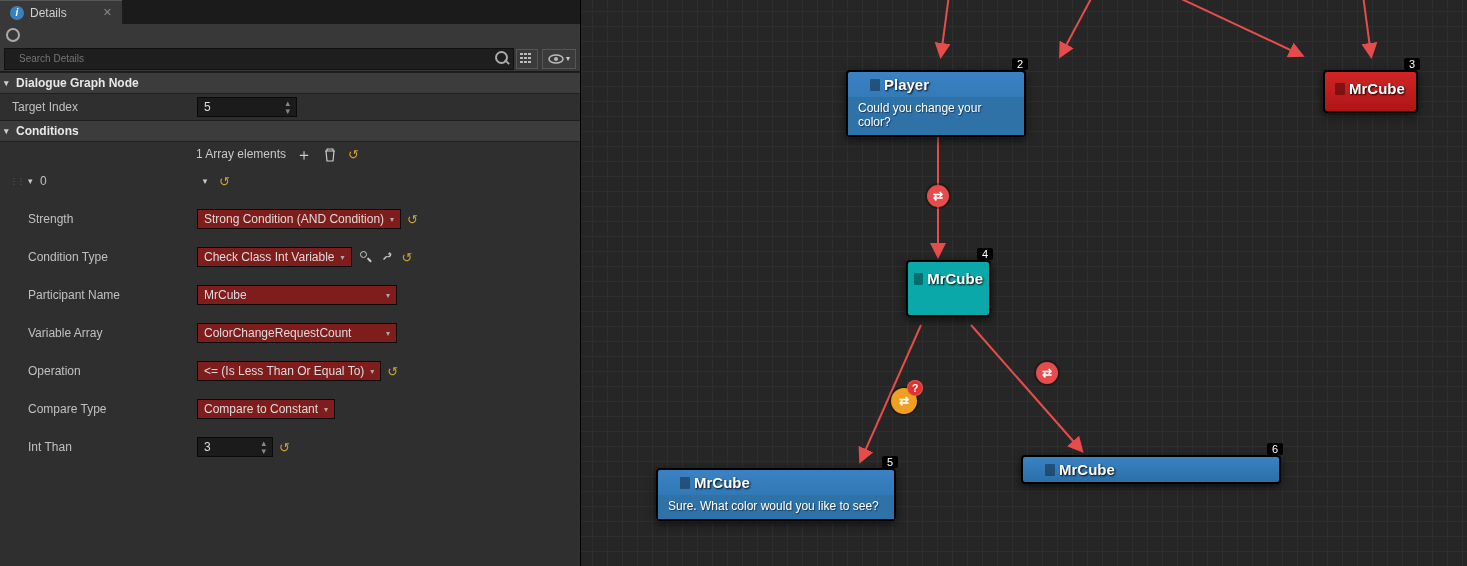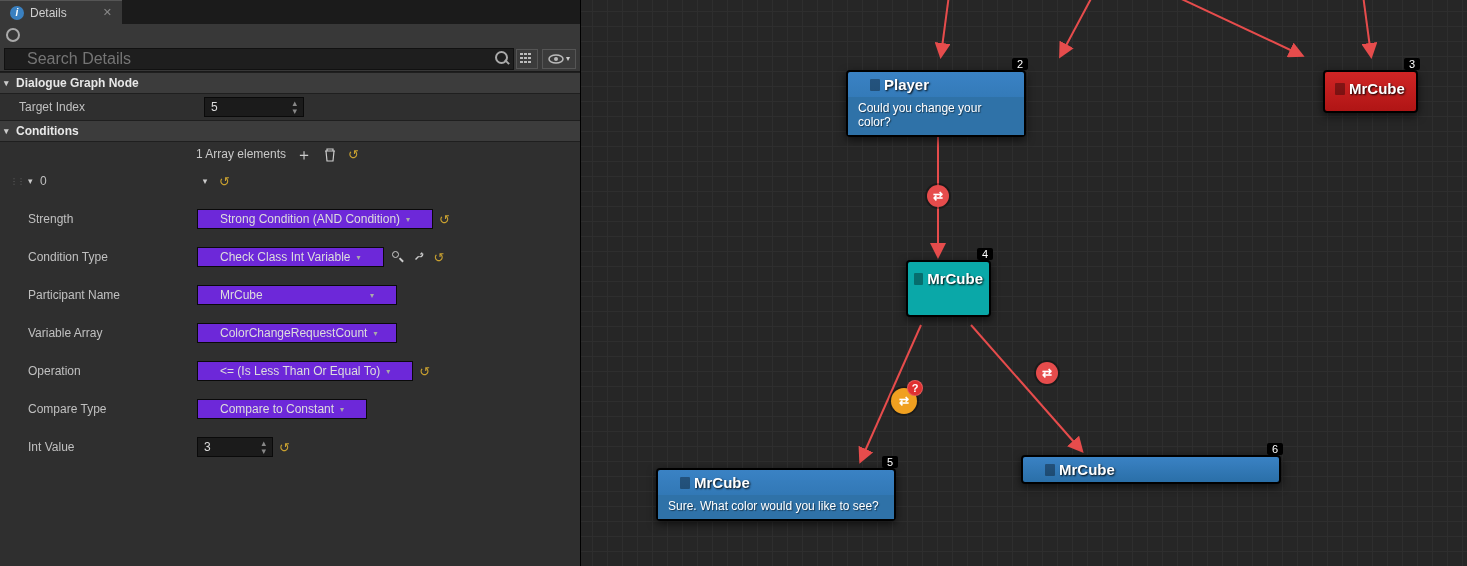--- a/index.html
+++ b/index.html
@@ -70,22 +70,22 @@
     padding: 2px 4px;
     gap: 4px;
     border-bottom: 1px solid #1a1a1a;
   }
   .search-input {
     flex: 1;
     height: 22px;
     background: #1e1e1e;
     border: 1px solid #111;
     color: #888;
-    padding: 0 22px;
-    font-size: 16px;
+    padding: 0 14px;
+    font-size: 10px;
   }
   .search-icon {
     position: relative;
     width: 18px; height: 18px;
     margin-left: -24px;
     pointer-events: none;
   }
   .search-icon::before {
     content: "";
     position: absolute;
@@ -121,21 +121,21 @@
     font-weight: bold;
     color: #e8e8e8;
     border-top: 1px solid #1f1f1f;
     border-bottom: 1px solid #1f1f1f;
   }
   .tri { width: 10px; display: inline-block; color: #ccc; font-size: 9px; margin-right: 2px;}
   .prop-row {
     display: flex;
     align-items: center;
     height: 26px;
-    padding-left: 19px;
+    padding-left: 12px;
   }
   .prop-row.sub1 { padding-left: 28px; margin-top: 12px; }
   .prop-label {
     width: 185px;
     color: #c0c0c0;
     font-size: 12px;
     display: flex;
     align-items: center;
   }
   .prop-label.sub1 { width: 169px; }
@@ -147,24 +147,24 @@
     border: 1px solid #0a0a0a;
     color: #ddd;
     padding: 0 6px;
     font-size: 12px;
     display: flex; align-items: center; justify-content: space-between;
   }
   .num-field.small { width: 76px; }
   .num-field .spin { color: #888; font-size: 9px; line-height: 8px; display:flex; flex-direction:column;}
   .dd {
     height: 20px;
-    background: #6d28d9;
+    background: #7f1d1d;
     border: 1px solid #0a0a0a;
     color: #ddd;
-    padding: 0 22px;
+    padding: 0 6px;
     font-size: 12px;
     display: flex; align-items: center; gap: 6px;
   }
   .dd .chev { font-size: 8px; color: #aaa; }
   .dd-wide { width: 200px; justify-content: space-between; }
   .reset-arrow { color: #c8a030; font-size: 13px; }
   .mini-icon {
     width: 16px; height: 16px;
     color: #ccc;
     display: flex; align-items: center; justify-content: center;
@@ -422,21 +422,21 @@
     <div class="prop-value">
       <div class="dd">
         <span>Compare to Constant</span>
           <span class="chev">▾</span>
       </div>
     </div>
   </div>
 
   <div class="prop-row sub1">
     <div class="prop-label sub1">
-        <span>Int Value</span>
+        <span>Int Than</span>
       </div>
     <div class="prop-value">
       <div class="num-field small">
         <span>3</span>
         <span class="spin">
             <span>▴</span>
             <span>▾</span>
           </span>
       </div>
       <span class="reset-arrow">↺</span>

